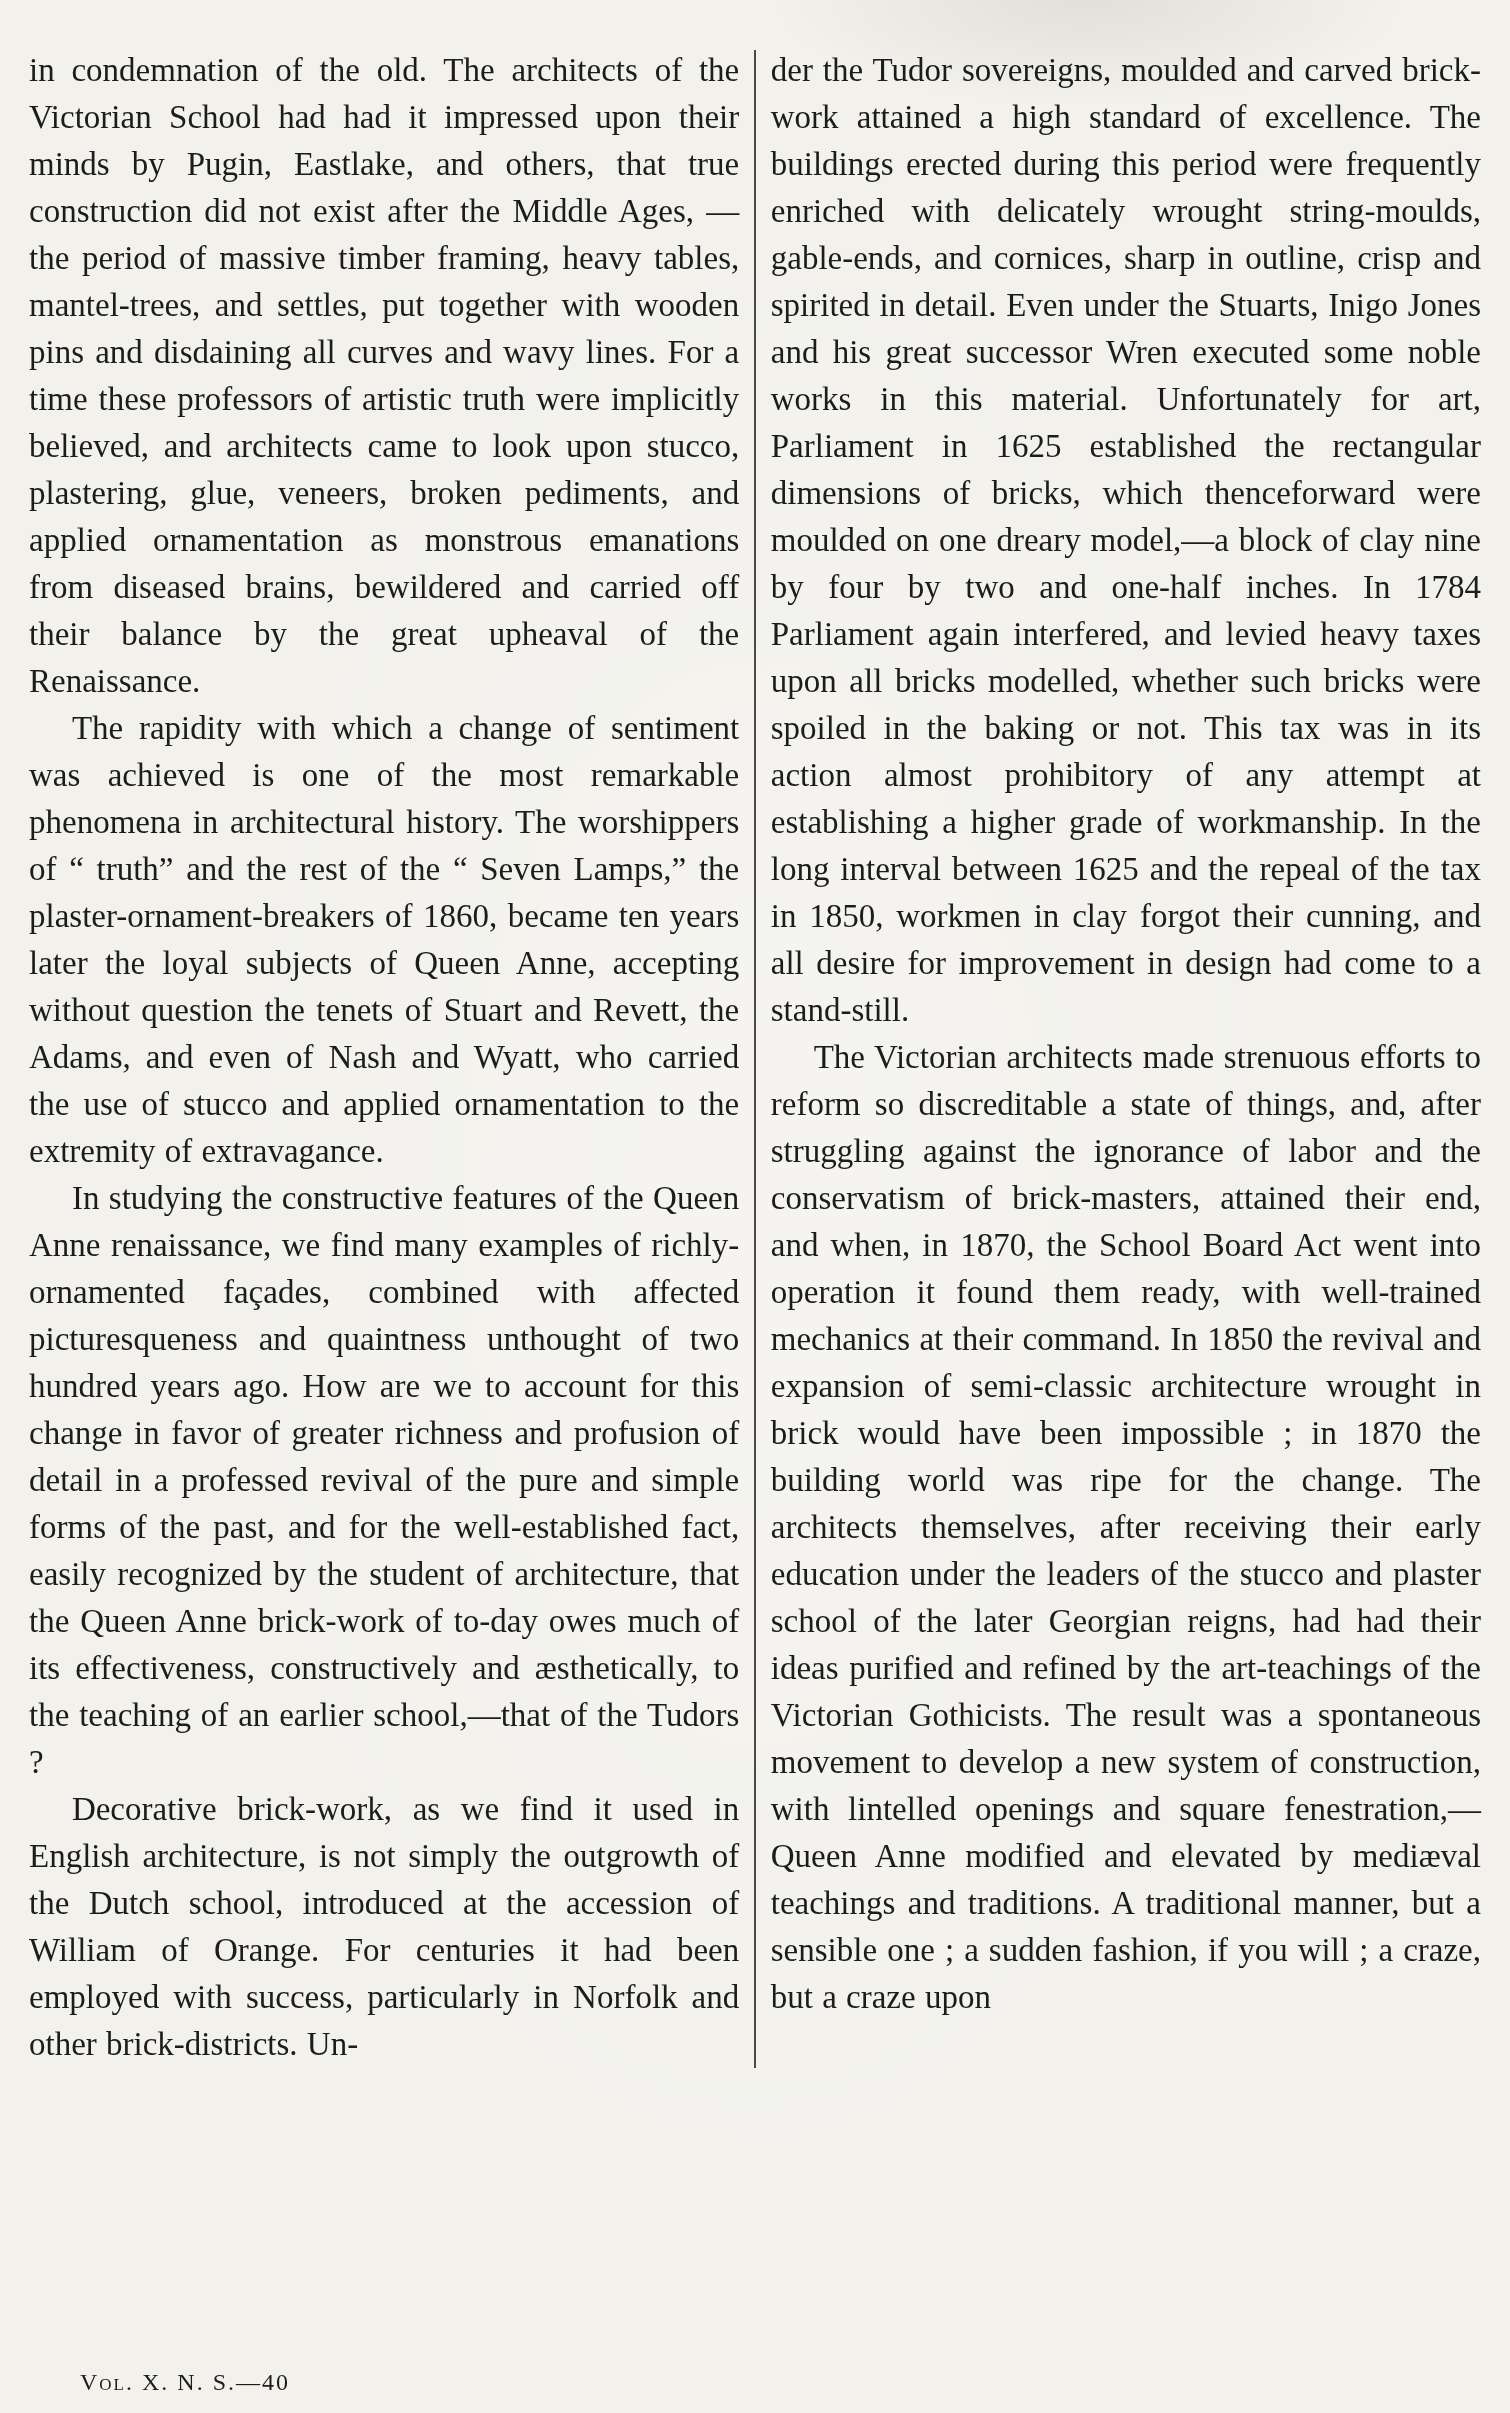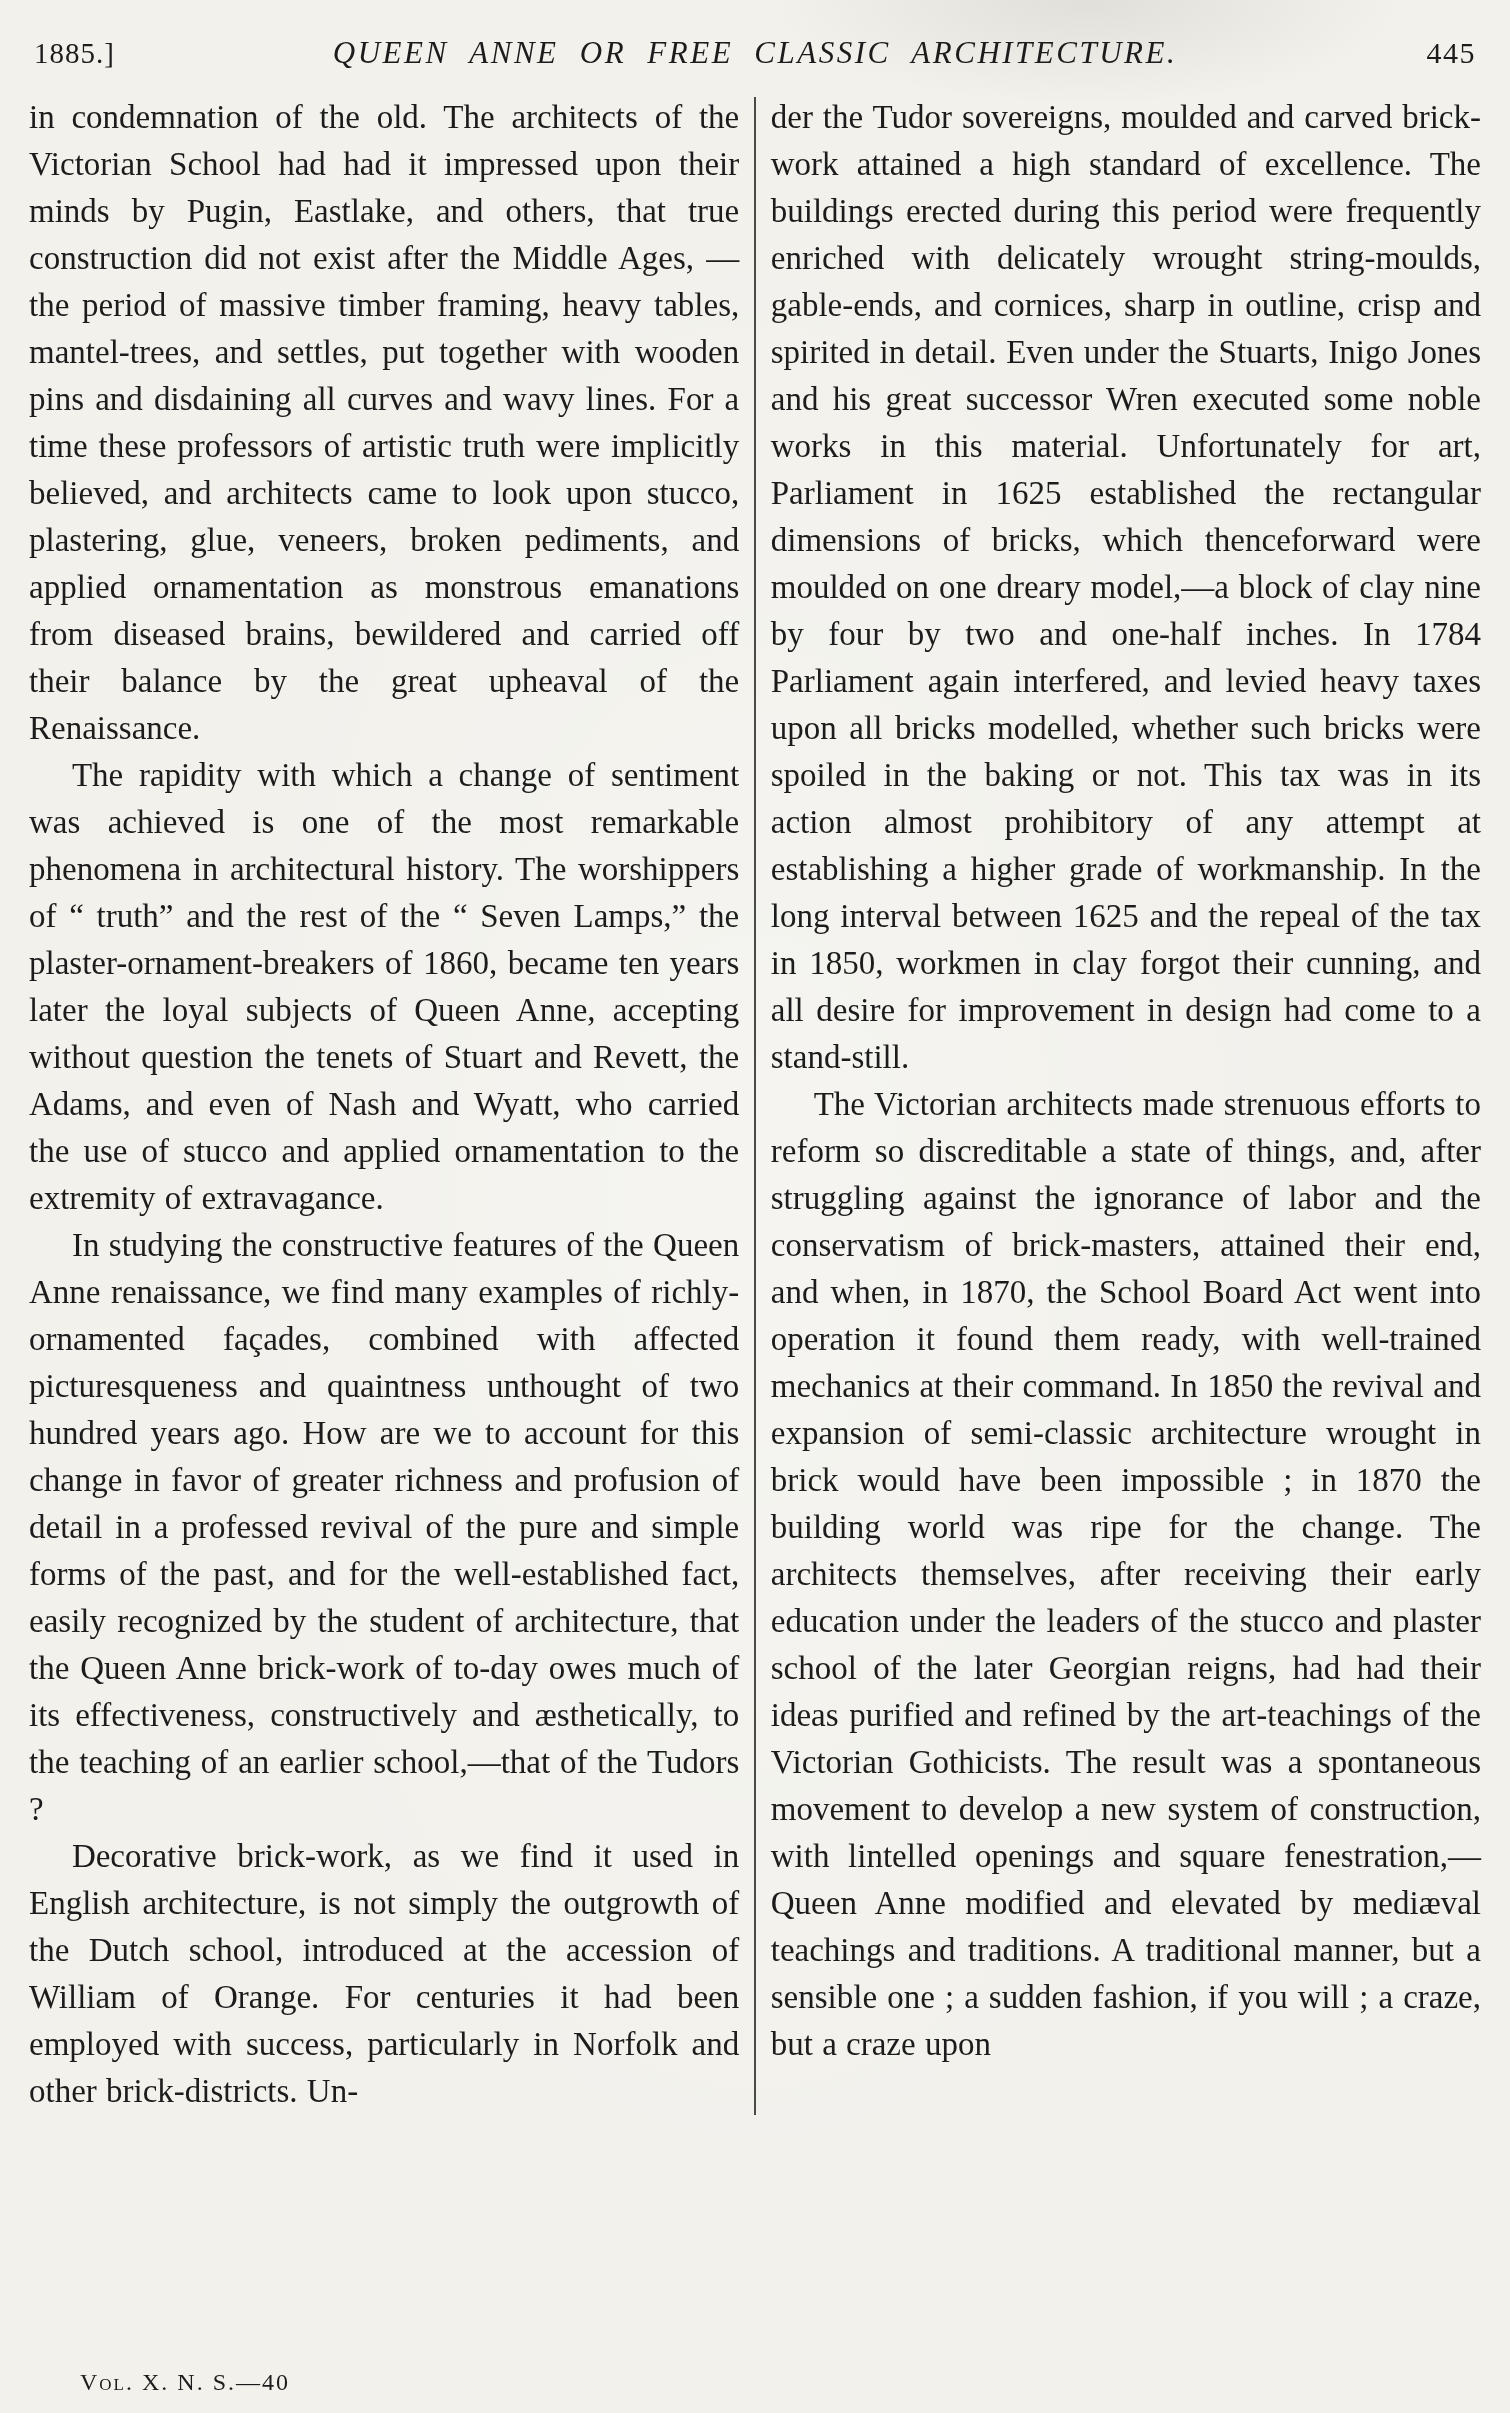--- a/index.html
+++ b/index.html
@@ -81,25 +81,20 @@
     font-size: 24px;
     font-variant: small-caps;
     letter-spacing: 2px;
   }
 </style>
 </head>
 <body>
 
 <div class="page">
 
-  <header class="page-header">
-    <span class="year">1885.]</span>
-    <h1 class="running-title">QUEEN ANNE OR FREE CLASSIC ARCHITECTURE.</h1>
-    <span class="pagenum">445</span>
-  </header>
 
   <main class="columns">
 
     <section class="col">
       <p class="cont">in condemnation of the old. The architects of the Victorian School had had it impressed upon their minds by Pugin, Eastlake, and others, that true construction did not exist after the Middle Ages, — the period of massive timber framing, heavy tables, mantel-trees, and settles, put together with wooden pins and disdaining all curves and wavy lines. For a time these professors of artistic truth were implicitly believed, and architects came to look upon stucco, plastering, glue, veneers, broken pediments, and applied ornamentation as monstrous emanations from diseased brains, bewildered and carried off their balance by the great upheaval of the Renaissance.</p>
       <p>The rapidity with which a change of sentiment was achieved is one of the most remarkable phenomena in architectural history. The worshippers of “ truth” and the rest of the “ Seven Lamps,” the plaster-ornament-breakers of 1860, became ten years later the loyal subjects of Queen Anne, accepting without question the tenets of Stuart and Revett, the Adams, and even of Nash and Wyatt, who carried the use of stucco and applied ornamentation to the extremity of extravagance.</p>
       <p>In studying the constructive features of the Queen Anne renaissance, we find many examples of richly-ornamented façades, combined with affected picturesqueness and quaintness unthought of two hundred years ago. How are we to account for this change in favor of greater richness and profusion of detail in a professed revival of the pure and simple forms of the past, and for the well-established fact, easily recognized by the student of architecture, that the Queen Anne brick-work of to-day owes much of its effectiveness, constructively and æsthetically, to the teaching of an earlier school,—that of the Tudors ?</p>
       <p>Decorative brick-work, as we find it used in English architecture, is not simply the outgrowth of the Dutch school, introduced at the accession of William of Orange. For centuries it had been employed with success, particularly in Norfolk and other brick-districts. Un-</p>
     </section>
 

